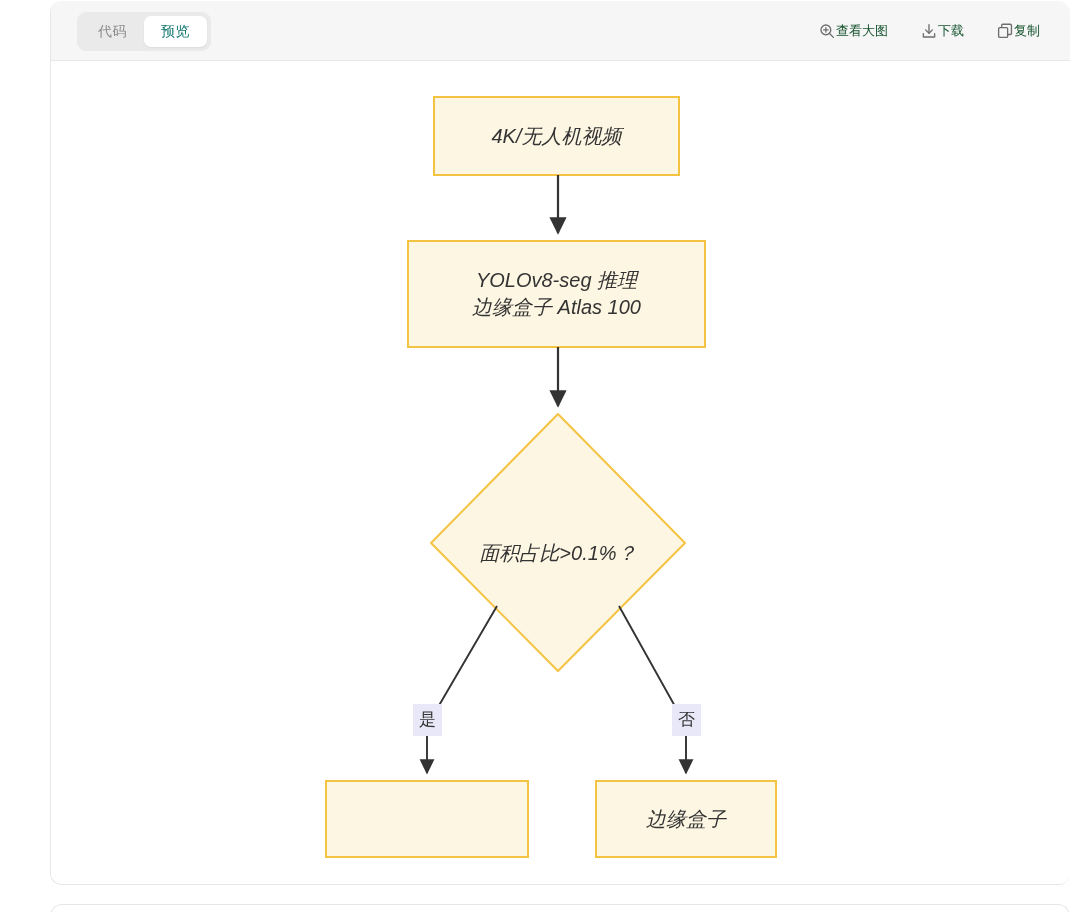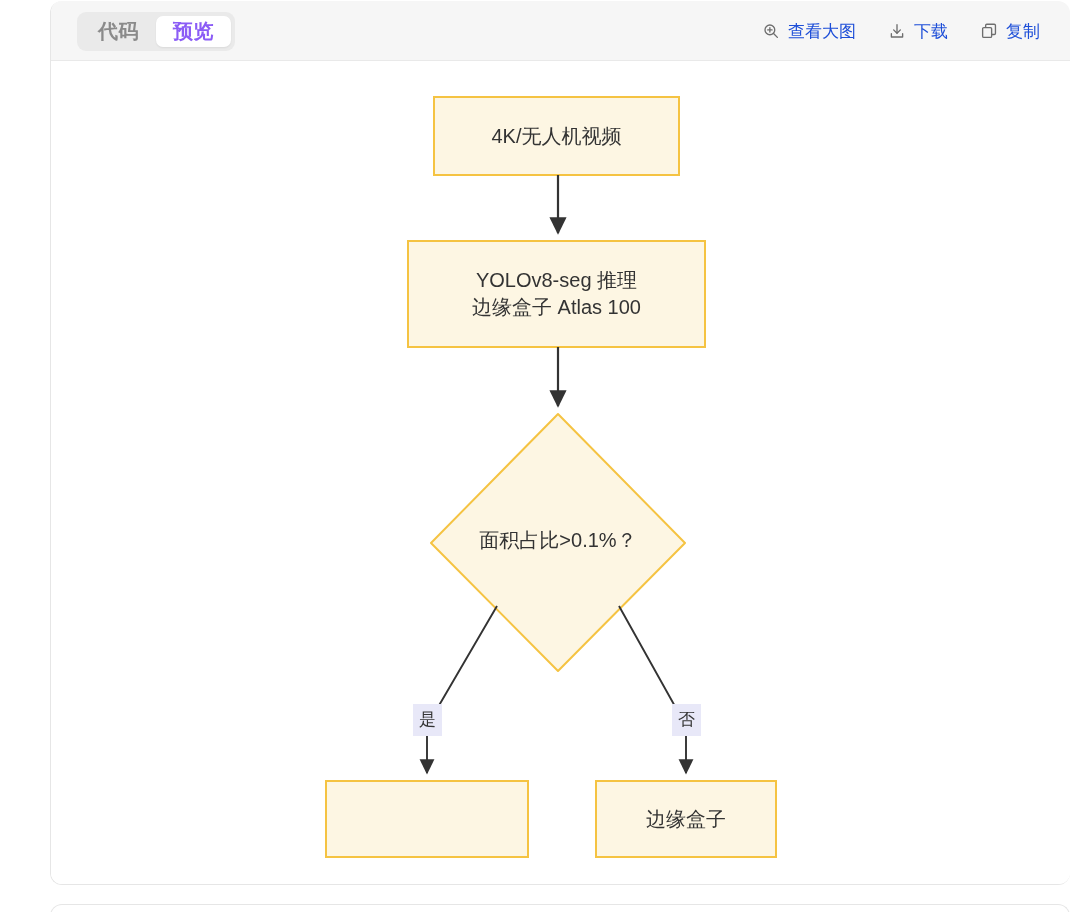--- a/index.html
+++ b/index.html
@@ -59,53 +59,52 @@
     padding: 4px;
     box-sizing: border-box;
   }
 
   .tab {
     height: 31px;
     padding: 0 17px;
     display: flex;
     align-items: center;
     justify-content: center;
-    font-size: 20px;
+    font-size: 14px;
     color: #8a8a8a;
     border-radius: 7px;
     letter-spacing: 0.5px;
     cursor: pointer;
     user-select: none;
     white-space: nowrap;
-    font-weight: bold;
   }
 
   .tab.active {
     background: #ffffff;
-    color: #8b5cf6;
+    color: #0f766e;
     box-shadow: 0 1px 2px rgba(0,0,0,0.07);
   }
 
   
   .header-actions {
     position: absolute;
     right: 30px;
     top: 0;
     height: 60px;
     display: flex;
     align-items: center;
     gap: 32px;
   }
 
   .action {
     display: flex;
     align-items: center;
-    gap: 8px;
-    color: #1d4ed8;
-    font-size: 17px;
+    gap: 0;
+    color: #14532d;
+    font-size: 13px;
     cursor: pointer;
     user-select: none;
     white-space: nowrap;
   }
 
   .action .ico {
     display: inline-flex;
     align-items: center;
     justify-content: center;
     width: 18px;
@@ -136,20 +135,21 @@
     position: absolute;
     display: flex;
     align-items: center;
     justify-content: center;
     text-align: center;
     color: #333333;
     font-size: 20px;
     line-height: 27px;
     white-space: pre;
     pointer-events: none;
+    font-style: italic;
   }
 
   .edge-label {
     position: absolute;
     display: flex;
     align-items: center;
     justify-content: center;
     background: #e8e8f8;
     color: #333333;
     font-size: 17px;
@@ -254,21 +254,21 @@
         </svg>
 
         
         <div class="node-label" style="left:383px; top:36px; width:245px; height:78px;">4K/无人机视频</div>
 
         <div class="node-label" style="left:357px; top:180px; width:297px; height:106px; flex-direction:column;border-radius:9px;">
           <span>YOLOv8-seg 推理</span>
           <span>边缘盒子 Atlas 100</span>
         </div>
 
-        <div class="node-label" style="left:380px; top:452px; width:254px; height:54px;">面积占比&gt;0.1%？</div>
+        <div class="node-label" style="left:380px; top:465px; width:254px; height:54px;">面积占比&gt;0.1%？</div>
 
 
         <div class="node-label" style="left:545px; top:720px; width:180px; height:76px;">边缘盒子</div>
 
         
         <div class="edge-label" style="left:362px; top:643px; width:25px; height:30px;">是</div>
 
         <div class="edge-label" style="left:621px; top:643px; width:25px; height:30px;">否</div>
 
       </div>

